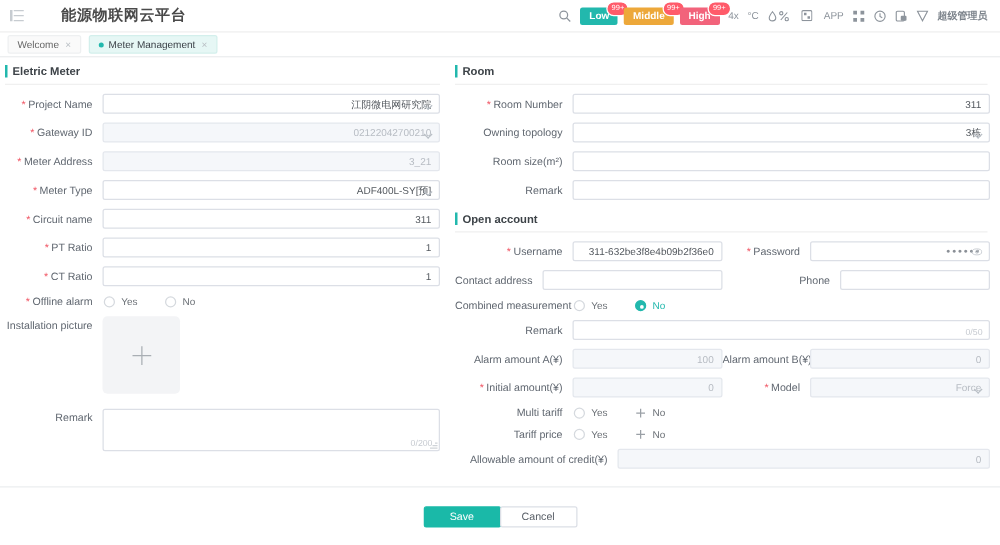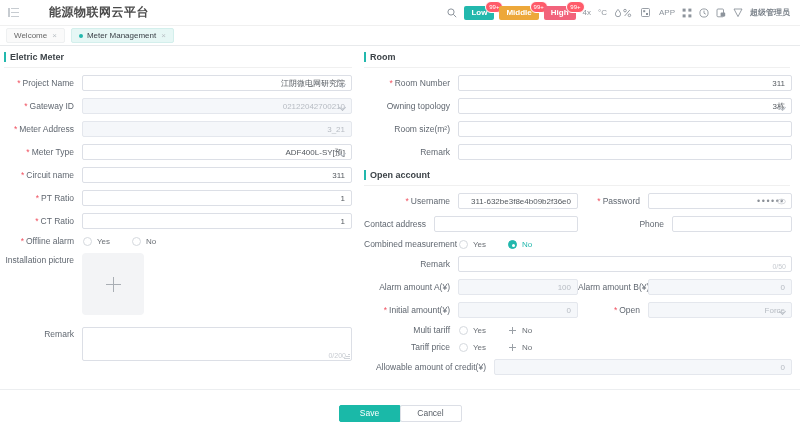--- a/index.html
+++ b/index.html
@@ -525,21 +525,21 @@
     <div class="frow two">
       <div class="half">
         <div class="lbl2"><span class="req">*</span><span>Initial amount(¥)</span></div>
         <div class="ctrl2">
           <div class="inp disabled">
             <span>0</span>
           </div>
         </div>
       </div>
       <div class="half">
-        <div class="lbl2" style="width:70px;"><span class="req">*</span><span>Open</span></div>
+        <div class="lbl2" style="width:70px;"><span class="req">*</span><span>Model</span></div>
         <div class="ctrl2">
           <div class="inp sel disabled">
             <span>Force</span>
           </div>
         </div>
       </div>
     </div>
 
     <div class="frow">
       <div class="lbl">Multi tariff</div>

